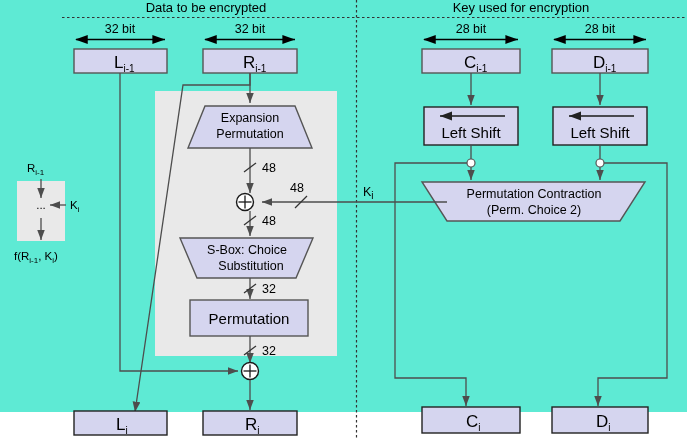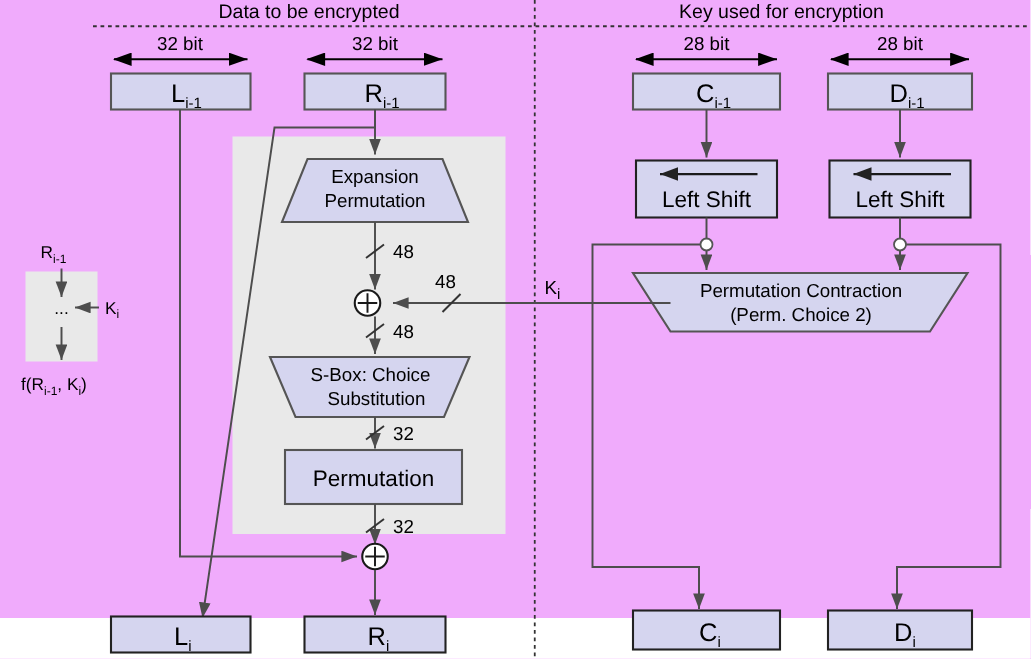--- a/index.html
+++ b/index.html
@@ -1,18 +1,18 @@
 <!DOCTYPE html>
 <html><head>
 <meta charset="utf-8">
 <style>
   html,body{margin:0;padding:0;background:#ffffff;}
   body{width:687px;height:439px;overflow:hidden;
        font-family:"Liberation Sans","DejaVu Sans",sans-serif;}
-  #stage{position:relative;width:687px;height:412px;background:#f0abfc;}
+  #stage{position:relative;width:687px;height:412px;background:#5eead4;}
   svg{display:block;}
   text{font-family:"Liberation Sans","DejaVu Sans",sans-serif;fill:#000;}
   .hdr{font-size:13px;}
   .bit{font-size:12.5px;}
   .boxlbl{font-size:17px;}
   .sub{font-size:10px;}
   .blk{font-size:12.5px;}
   .blkbig{font-size:15px;}
   .num{font-size:12.5px;}
   .ins{font-size:11.5px;}

